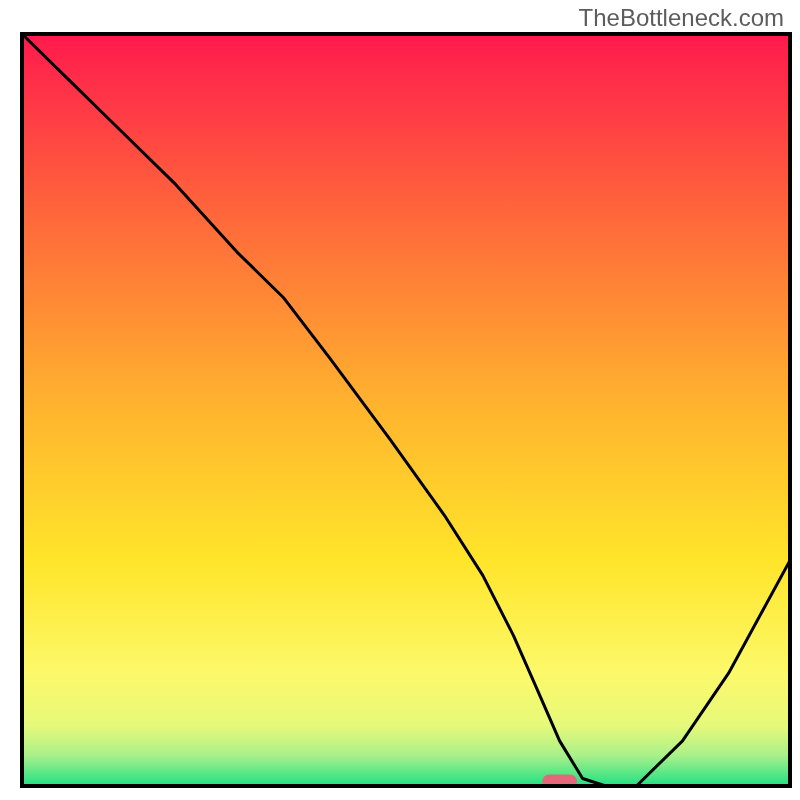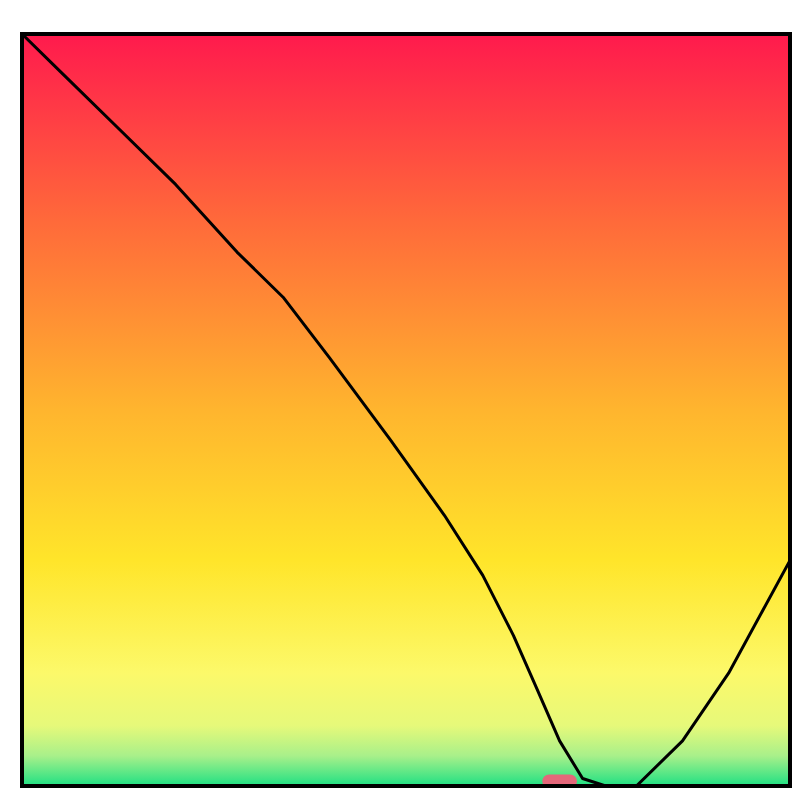--- a/index.html
+++ b/index.html
@@ -31,20 +31,21 @@
     top: 0;
     width: 800px;
     height: 800px;
     display: block;
   }
 </style>
 </head>
 <body>
 
 <div class="container">
+  <div class="watermark">TheBottleneck.com</div>
   <svg class="chart" viewBox="0 0 800 800">
     <defs>
       <linearGradient id="bg-grad" x1="0" y1="0" x2="0" y2="1">
           <stop offset="0%" stop-color="#ff1a4d"></stop>
           <stop offset="25%" stop-color="#ff6a3a"></stop>
           <stop offset="50%" stop-color="#ffb52e"></stop>
           <stop offset="70%" stop-color="#ffe52a"></stop>
           <stop offset="85%" stop-color="#fcf96a"></stop>
           <stop offset="92%" stop-color="#e6f97a"></stop>
           <stop offset="96%" stop-color="#a8f08a"></stop>

